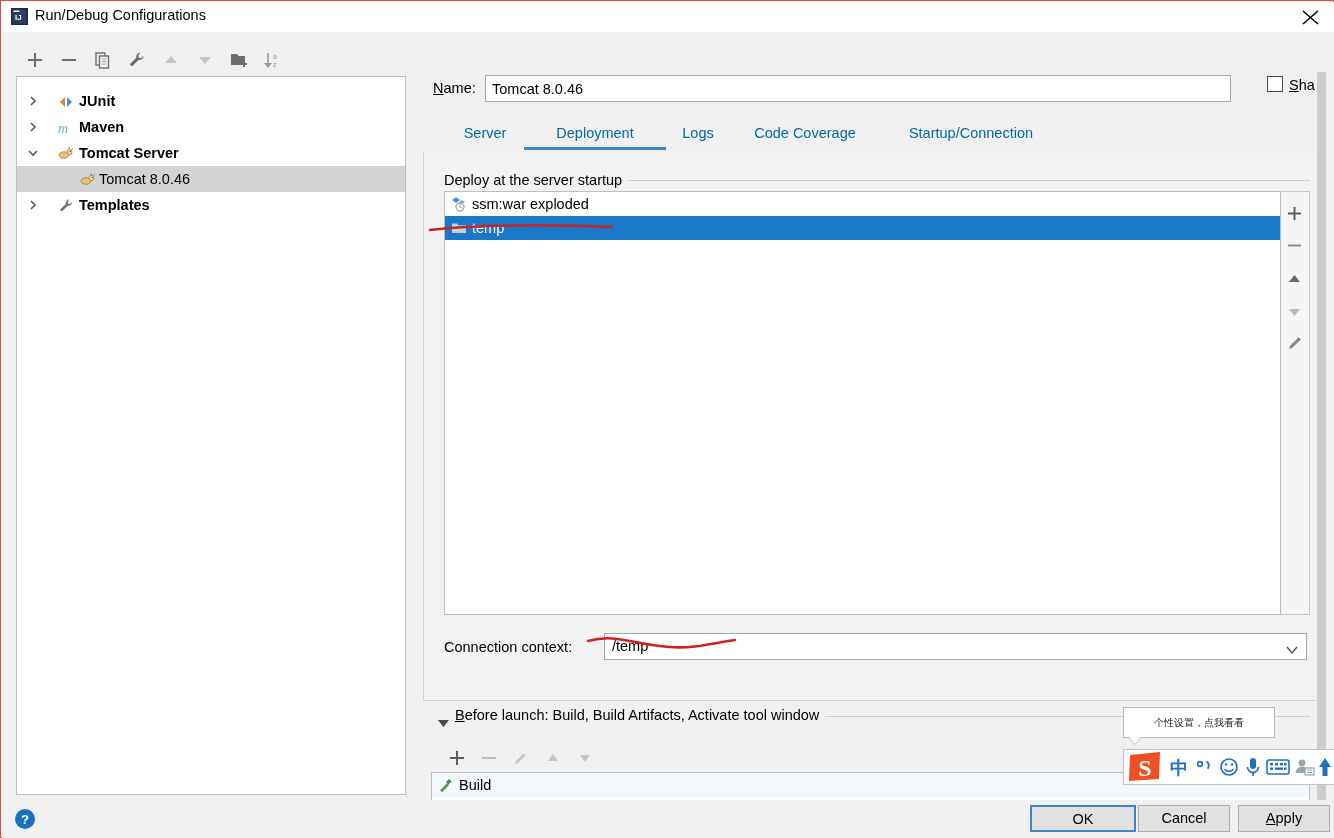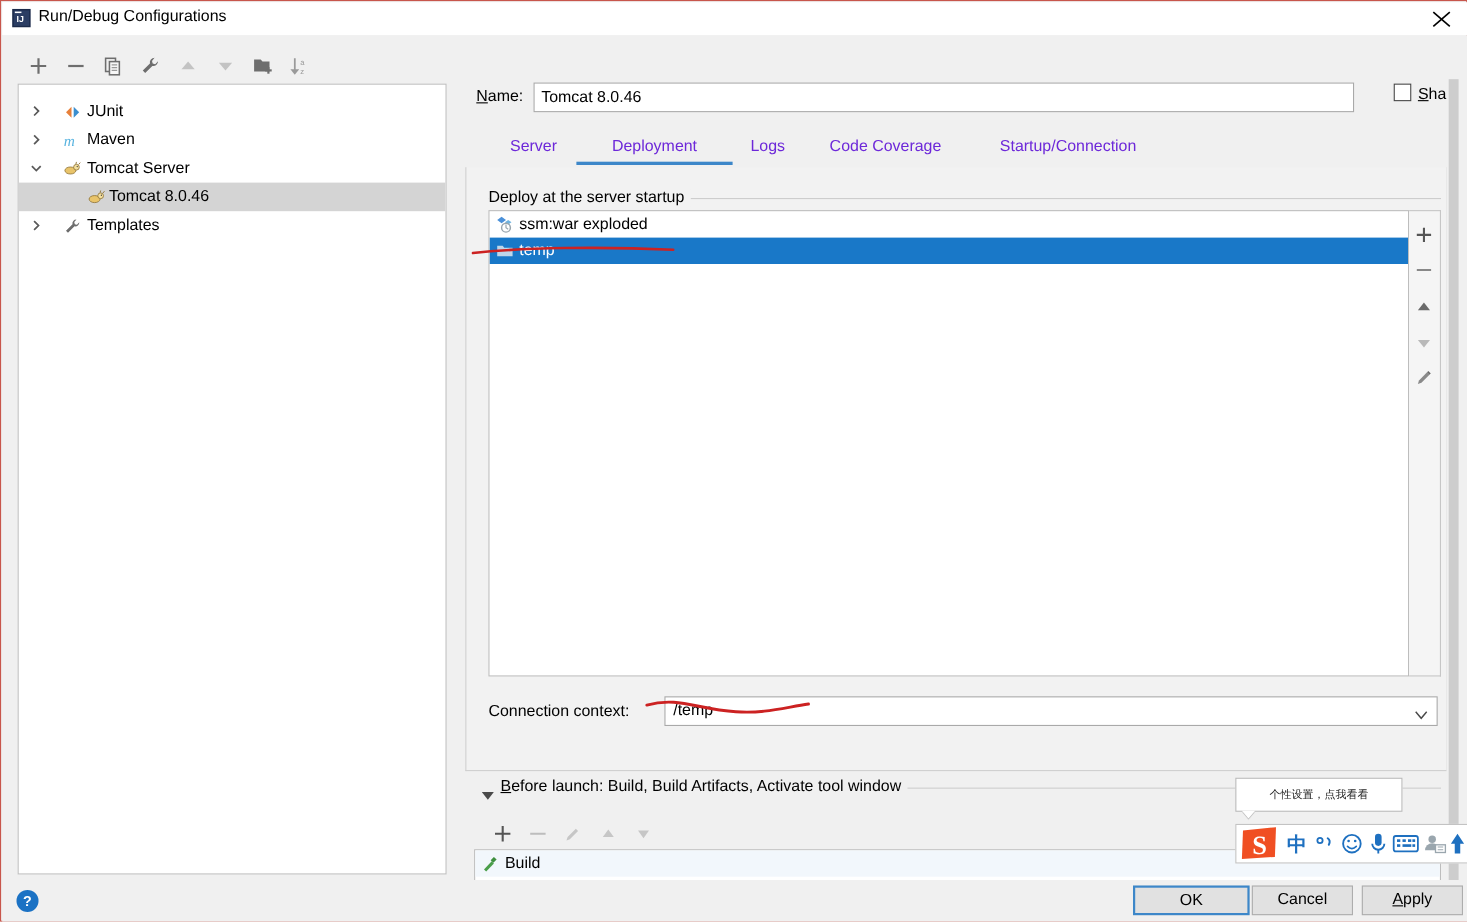--- a/index.html
+++ b/index.html
@@ -102,21 +102,21 @@
   }
   .tw svg { position: absolute; left: 3px; top: 8px; }
   .tree-icon {
     position: absolute;
     top: 5px;
     width: 16px; height: 16px;
   }
   .tree-label {
     position: absolute;
     font-size: 14.5px;
-    font-weight: normal;
+    font-weight: bold;
     color: #000;
     top: 0;
   }
   .tree-label.child { font-weight: normal; }
 
   
   #right-pane {
     position: absolute;
     left: 413px; top: 0px;
     width: 919px; height: 768px;
@@ -165,21 +165,21 @@
     position: absolute;
     left: 8px; top: 86px;
     width: 880px; height: 34px;
   }
   .tab {
     position: absolute;
     top: 0;
     height: 32px;
     line-height: 30px;
     font-size: 14.5px;
-    color: #6d28d9;
+    color: #0369a1;
     cursor: pointer;
     text-align: center;
   }
   .tab.active::after {
     content: "";
     position: absolute;
     left: 0; bottom: 0;
     width: 100%; height: 3px;
     background: #3d87c9;
   }

